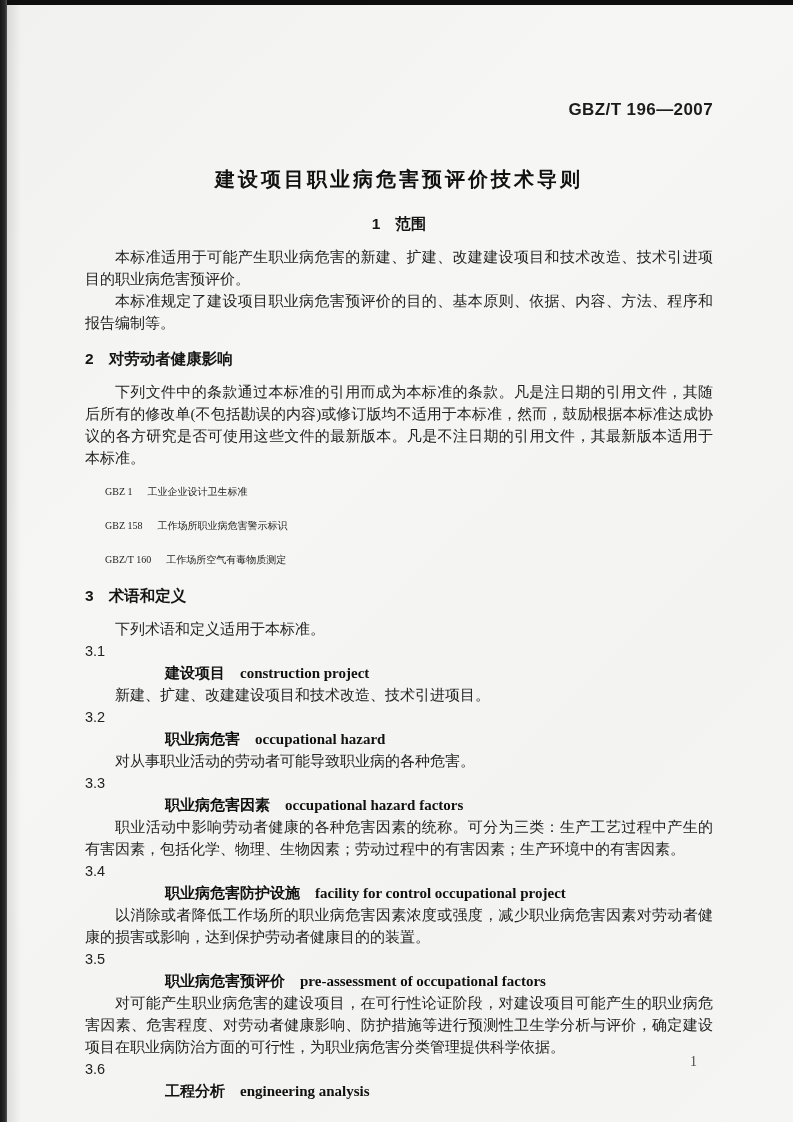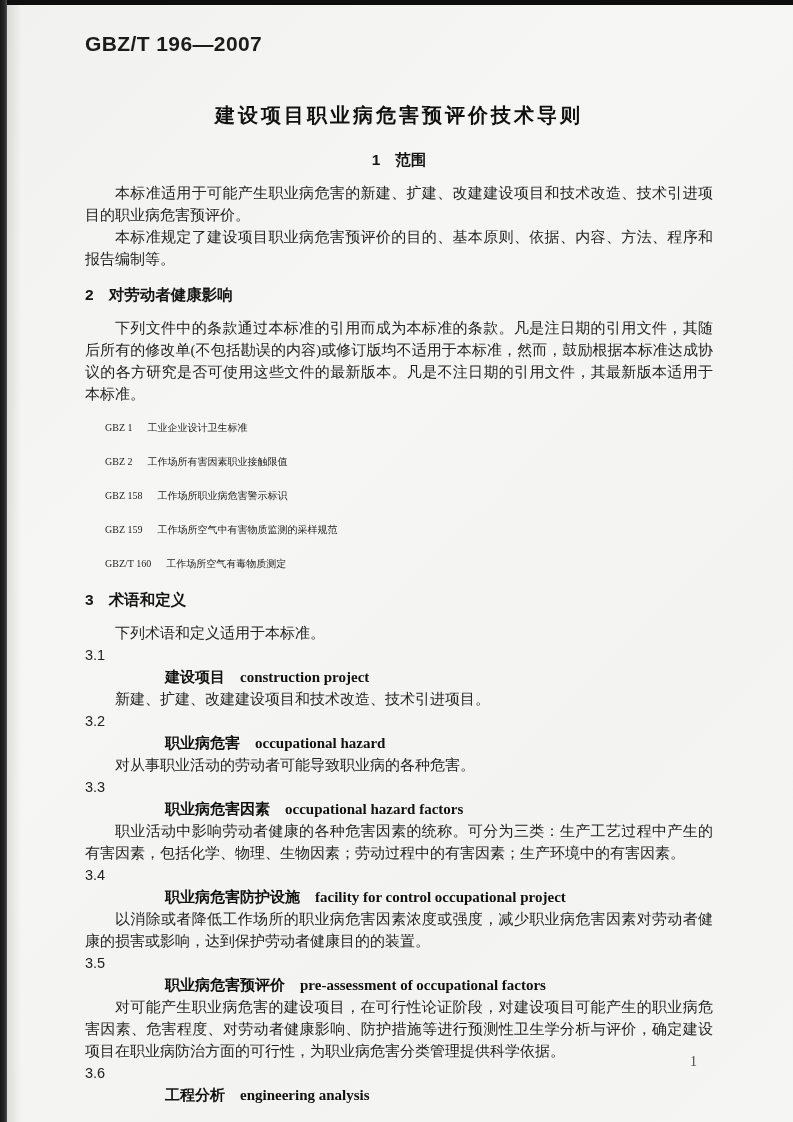--- a/index.html
+++ b/index.html
@@ -26,24 +26,25 @@
     position: absolute; top: 0; left: 7px; bottom: 0; width: 14px;
     background: linear-gradient(90deg, rgba(0,0,0,0.10), rgba(0,0,0,0));
   }
   .content {
     position: absolute;
     left: 85px;
     top: 0;
     width: 628px;
   }
   .std-code {
-    margin-top: 32px;
-    font-family: "Liberation Sans", "DejaVu Sans", sans-serif;
-    font-weight: bold;
-    font-size: 21px;
+    margin-top: 100px;
+    text-align: right;
+    font-family: "Liberation Sans", "DejaVu Sans", sans-serif;
+    font-weight: bold;
+    font-size: 17px;
     letter-spacing: 0.4px;
     color: #1c1c1c;
   }
   .doc-title {
     margin-top: 46px;
     text-align: center;
     font-family: "Liberation Sans", "DejaVu Sans", sans-serif;
     font-weight: bold;
     font-size: 20px;
     letter-spacing: 3px;
@@ -128,27 +129,21 @@
 
     <div class="sec-heading">
       <span class="sec-num">2</span><span>对劳动者健康影响</span>
     </div>
     <p class="body">下列文件中的条款通过本标准的引用而成为本标准的条款。凡是注日期的引用文件，其随后所有的修改单(不包括勘误的内容)或修订版均不适用于本标准，然而，鼓励根据本标准达成协议的各方研究是否可使用这些文件的最新版本。凡是不注日期的引用文件，其最新版本适用于本标准。</p>
     <div>
       <div class="ref-line">
         <span class="ref-code">GBZ 1</span><span>工业企业设计卫生标准</span>
       </div>
       <div class="ref-line">
-        <span class="ref-code">GBZ 2</span><span>工作场所有害因素职业接触限值</span>
-      </div>
-      <div class="ref-line">
         <span class="ref-code">GBZ 158</span><span>工作场所职业病危害警示标识</span>
-      </div>
-      <div class="ref-line">
-        <span class="ref-code">GBZ 159</span><span>工作场所空气中有害物质监测的采样规范</span>
       </div>
       <div class="ref-line">
         <span class="ref-code">GBZ/T 160</span><span>工作场所空气有毒物质测定</span>
       </div>
     </div>
 
     <div class="sec-heading">
       <span class="sec-num">3</span><span>术语和定义</span>
     </div>
     <p class="body">下列术语和定义适用于本标准。</p>

